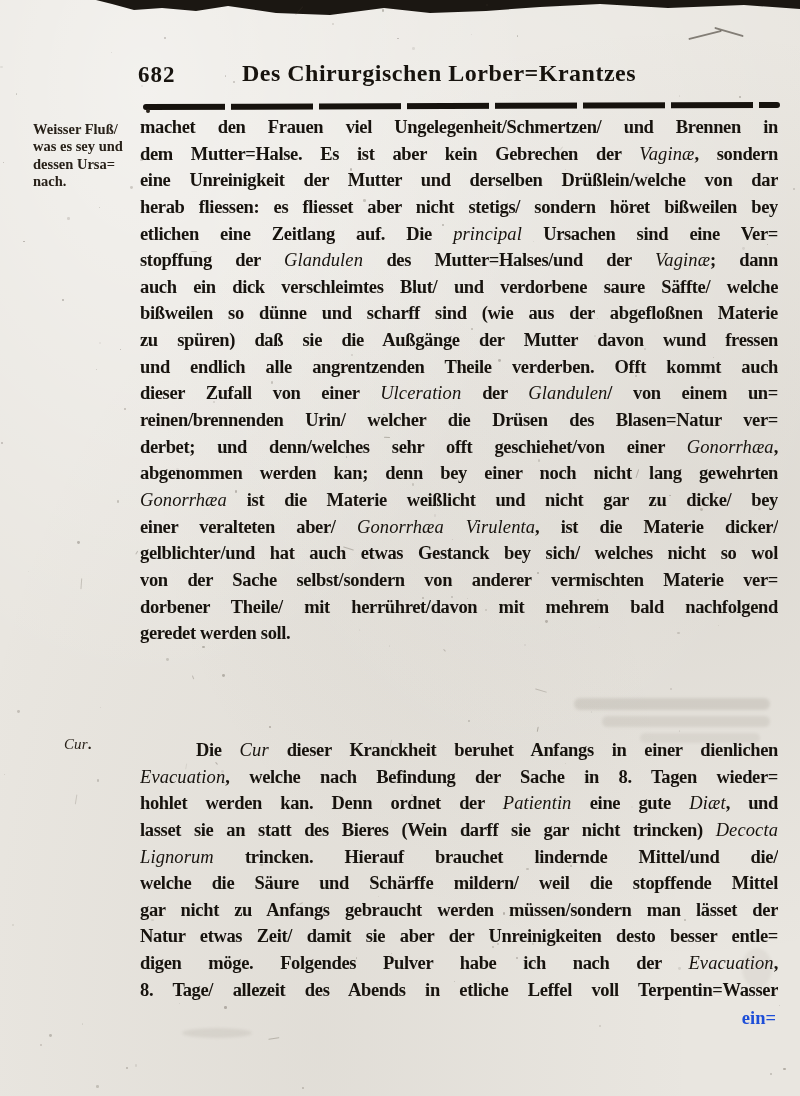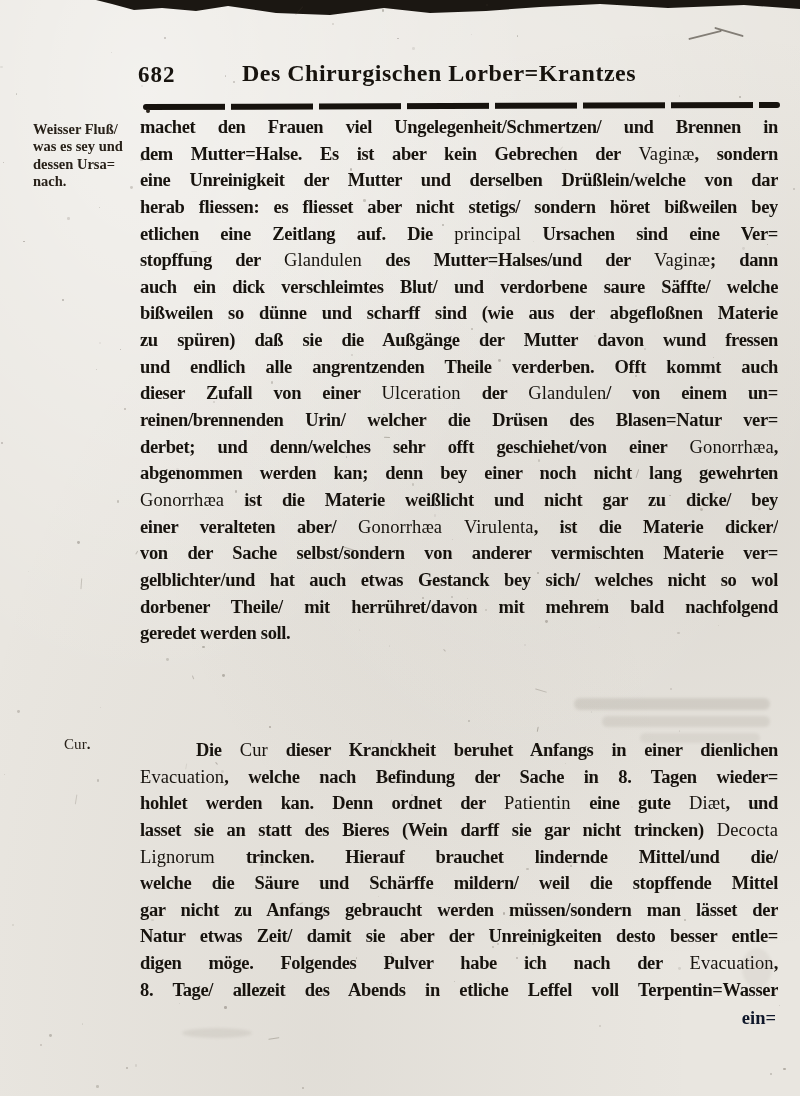--- a/index.html
+++ b/index.html
@@ -37,24 +37,24 @@
   .margin-note-1{top:736px;left:64px;width:80px;font-size:15px;}
 
   .para{position:absolute;left:140px;width:638px;color:#17130e;font-weight:700;
     font-size:18.5px;letter-spacing:-0.35px;}
   .para0{top:114px;}
   .para1{top:737px;}
   .line{height:26.65px;line-height:26.65px;text-align:justify;text-align-last:justify;
     white-space:nowrap;overflow:hidden;}
   .line.first{padding-left:56px;}
   .line.no-just{text-align:left;text-align-last:left;}
-  .latin{font-weight:400;letter-spacing:.1px;}
+  .latin{font-weight:400;letter-spacing:.1px;font-style:italic;}
 
   .catchword{position:absolute;top:1008px;left:140px;width:636px;text-align:right;
-    font-size:18.5px;font-weight:700;color:#0f172a;}
+    font-size:18.5px;font-weight:700;color:#1d4ed8;}
 
   .smudge{position:absolute;pointer-events:none;filter:blur(1.6px);
     background:rgba(112,103,90,.5);border-radius:6px;}
   .smudge1{top:698px;left:574px;width:196px;height:12px;opacity:.30;}
   .smudge2{top:716px;left:602px;width:168px;height:11px;opacity:.24;}
   .smudge3{top:733px;left:640px;width:120px;height:10px;opacity:.18;}
   .smudge4{top:1028px;left:182px;width:70px;height:10px;opacity:.22;border-radius:50%;}
   .smudge5{top:948px;left:742px;width:30px;height:40px;opacity:.15;border-radius:50%;}
 
   .speck{position:absolute;border-radius:50%;pointer-events:none;}
@@ -94,22 +94,22 @@
         <div class="line">auch ein dick verschleimtes Blut/ und verdorbene saure Säffte/ welche</div>
         <div class="line">bißweilen so dünne und scharff sind (wie aus der abgefloßnen Materie</div>
         <div class="line">zu spüren) daß sie die Außgänge der Mutter davon wund fressen</div>
         <div class="line">und endlich alle angrentzenden Theile verderben.  Offt kommt auch</div>
         <div class="line">dieser Zufall von einer <span class="latin">Ulceration</span> der <span class="latin">Glandulen</span>/ von einem un=</div>
         <div class="line">reinen/brennenden Urin/ welcher die Drüsen des Blasen=Natur ver=</div>
         <div class="line">derbet; und denn/welches sehr offt geschiehet/von einer <span class="latin">Gonorrhæa</span>,</div>
         <div class="line">abgenommen werden kan; denn bey einer noch nicht lang gewehrten</div>
         <div class="line"><span class="latin">Gonorrhæa</span> ist die Materie weißlicht und nicht gar zu dicke/ bey</div>
         <div class="line">einer veralteten aber/ <span class="latin">Gonorrhæa Virulenta</span>, ist die Materie dicker/</div>
+        <div class="line">gelblichter/und hat auch etwas Gestanck bey sich/ welches nicht so wol</div>
         <div class="line">von der Sache selbst/sondern von anderer vermischten Materie ver=</div>
-        <div class="line">gelblichter/und hat auch etwas Gestanck bey sich/ welches nicht so wol</div>
         <div class="line">dorbener Theile/ mit herrühret/davon mit mehrem bald nachfolgend</div>
         <div class="line no-just">geredet werden soll.</div>
       </div>
       <div class="para para1">
         <div class="line first">Die <span class="latin">Cur</span> dieser Kranckheit beruhet Anfangs in einer dienlichen</div>
         <div class="line"><span class="latin">Evacuation</span>, welche nach Befindung der Sache in 8. Tagen wieder=</div>
         <div class="line">hohlet werden kan.  Denn ordnet der <span class="latin">Patientin</span> eine gute <span class="latin">Diæt</span>, und</div>
         <div class="line">lasset sie an statt des Bieres (Wein darff sie gar nicht trincken) <span class="latin">Decocta</span></div>
         <div class="line"><span class="latin">Lignorum</span> trincken.  Hierauf brauchet lindernde Mittel/und die/</div>
         <div class="line">welche die Säure und Schärffe mildern/ weil die stopffende Mittel</div>

